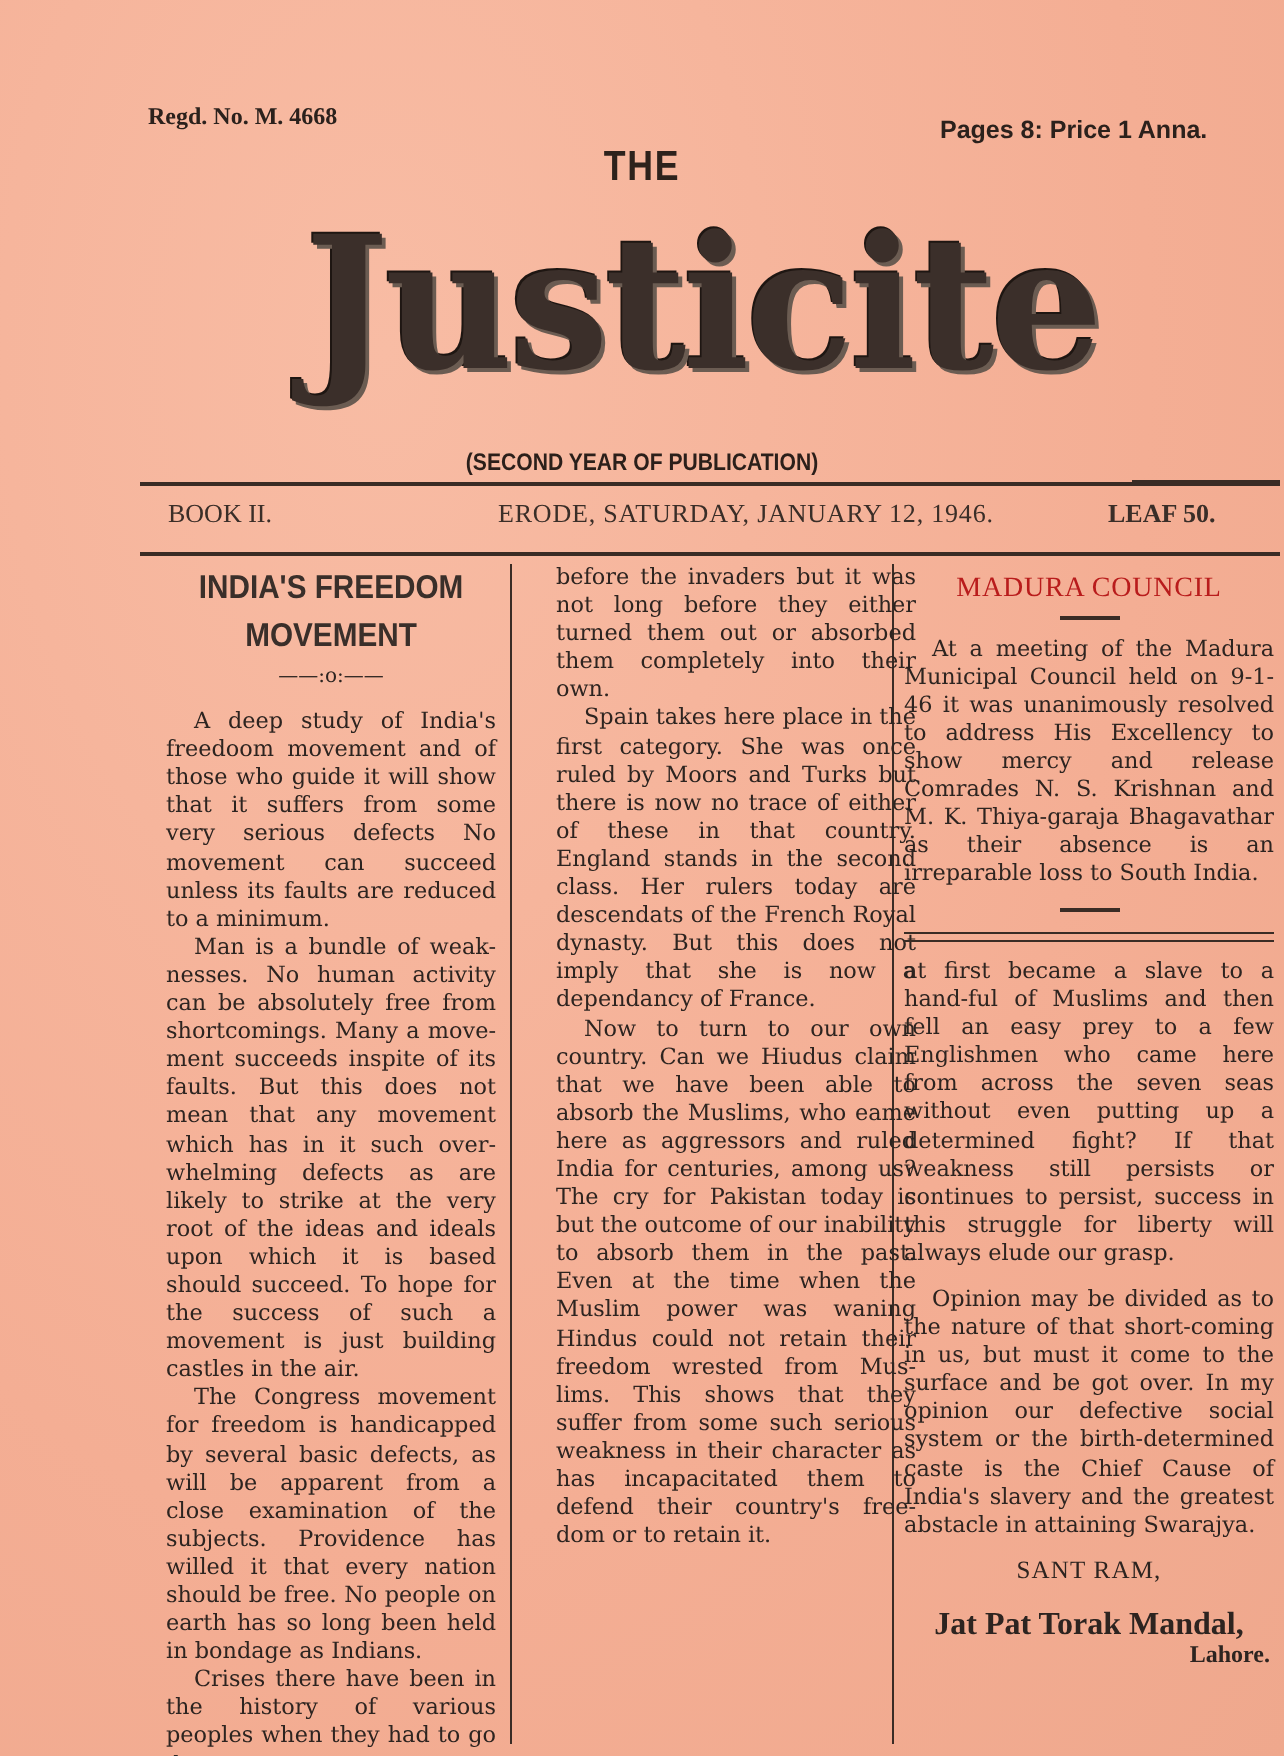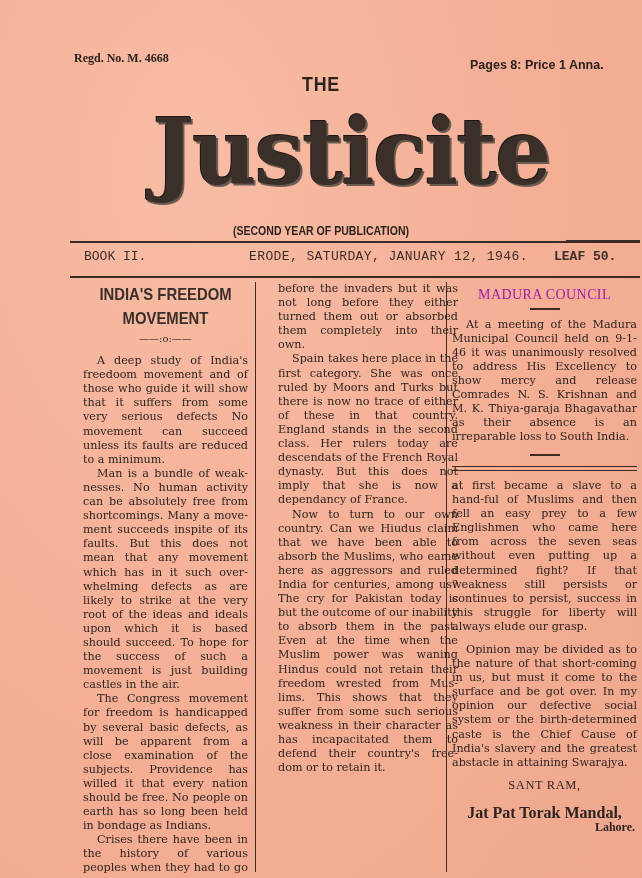--- a/index.html
+++ b/index.html
@@ -19,35 +19,35 @@
   .masthead {
     position:absolute; left:128px; top:100px; width:446px; height:105px;
     text-align:center; font-family:"DejaVu Serif", serif; font-weight:bold;
     font-size:92px; line-height:105px; letter-spacing:-2px; color:#3b2f2a;
     text-shadow: 2px 2px 0 #6b5c52, -1px -1px 0 #1e1612;
     transform:scaleX(0.96);
   }
   .subtitle { position:absolute; left:0; width:642px; top:224px; text-align:center; font-family:"Liberation Sans", sans-serif; font-weight:bold; font-size:12px; color:#2b1f1a; transform:scaleX(0.88); }
 
   .rule { position:absolute; background:#3a2c25; }
-  .infobar { position:absolute; left:84px; top:249px; width:540px; height:18px; font-family:Liberation Mono, monospace; font-size:13px; color:#3a2e28; }
+  .infobar { position:absolute; left:84px; top:249px; width:540px; height:18px; font-family:Liberation Serif, serif; font-size:13px; color:#3a2e28; }
   .infobar span { position:absolute; top:0; white-space:nowrap; }
   .book { left:0; }
   .dateline { left:136px; letter-spacing:0.4px;margin-left:29px; }
   .leaf { left:470px; font-weight:bold;text-align:right; }
 
   .col { position:absolute; top:282px; font-family:"DejaVu Serif", serif; font-size:11.2px; line-height:14.1px; color:#2d2420; text-align:justify; }
   .col p { margin:0; text-indent:14px; }
   .col1 { left:83px; width:165px; }
   .col2 { left:262px; width:180px;margin-left:16px; }
   .col3 { left:452px; width:185px; }
 
   .headline { font-family:"Liberation Sans", sans-serif; font-weight:bold; font-size:16.5px; line-height:24px; text-align:center; color:#3a2f2a; transform:scaleX(0.9); margin:0 -8px; }
   .ornament { text-align:center; font-size:10px; margin:2px 0 8px; }
-  .box-title { font-family:"Liberation Serif", serif; font-size:14px; text-align:center; letter-spacing:0.4px; margin-top:6px; color:#a21caf; }
+  .box-title { font-family:"Liberation Serif", serif; font-size:14px; text-align:center; letter-spacing:0.4px; margin-top:6px; color:#b91c1c; }
   .short-rule { width:30px; height:1.5px; background:#3a2c25; margin:6px auto 8px; }
   .colrule { position:absolute; background:#3a2c25; }
   .signature { text-align:center; margin-top:8px; }
   .sig-name { font-family:"Liberation Serif", serif; font-size:12.5px; letter-spacing:0.6px; }
   .sig-org { font-family:"Liberation Serif", serif; font-weight:bold; font-size:16px; margin-top:14px; }
   .sig-place { font-family:Liberation Serif, serif; font-weight:bold; font-size:12px; text-align:right; padding-right:2px; }
   .gap { height:9px; }
 </style>
 </head>
 <body>

